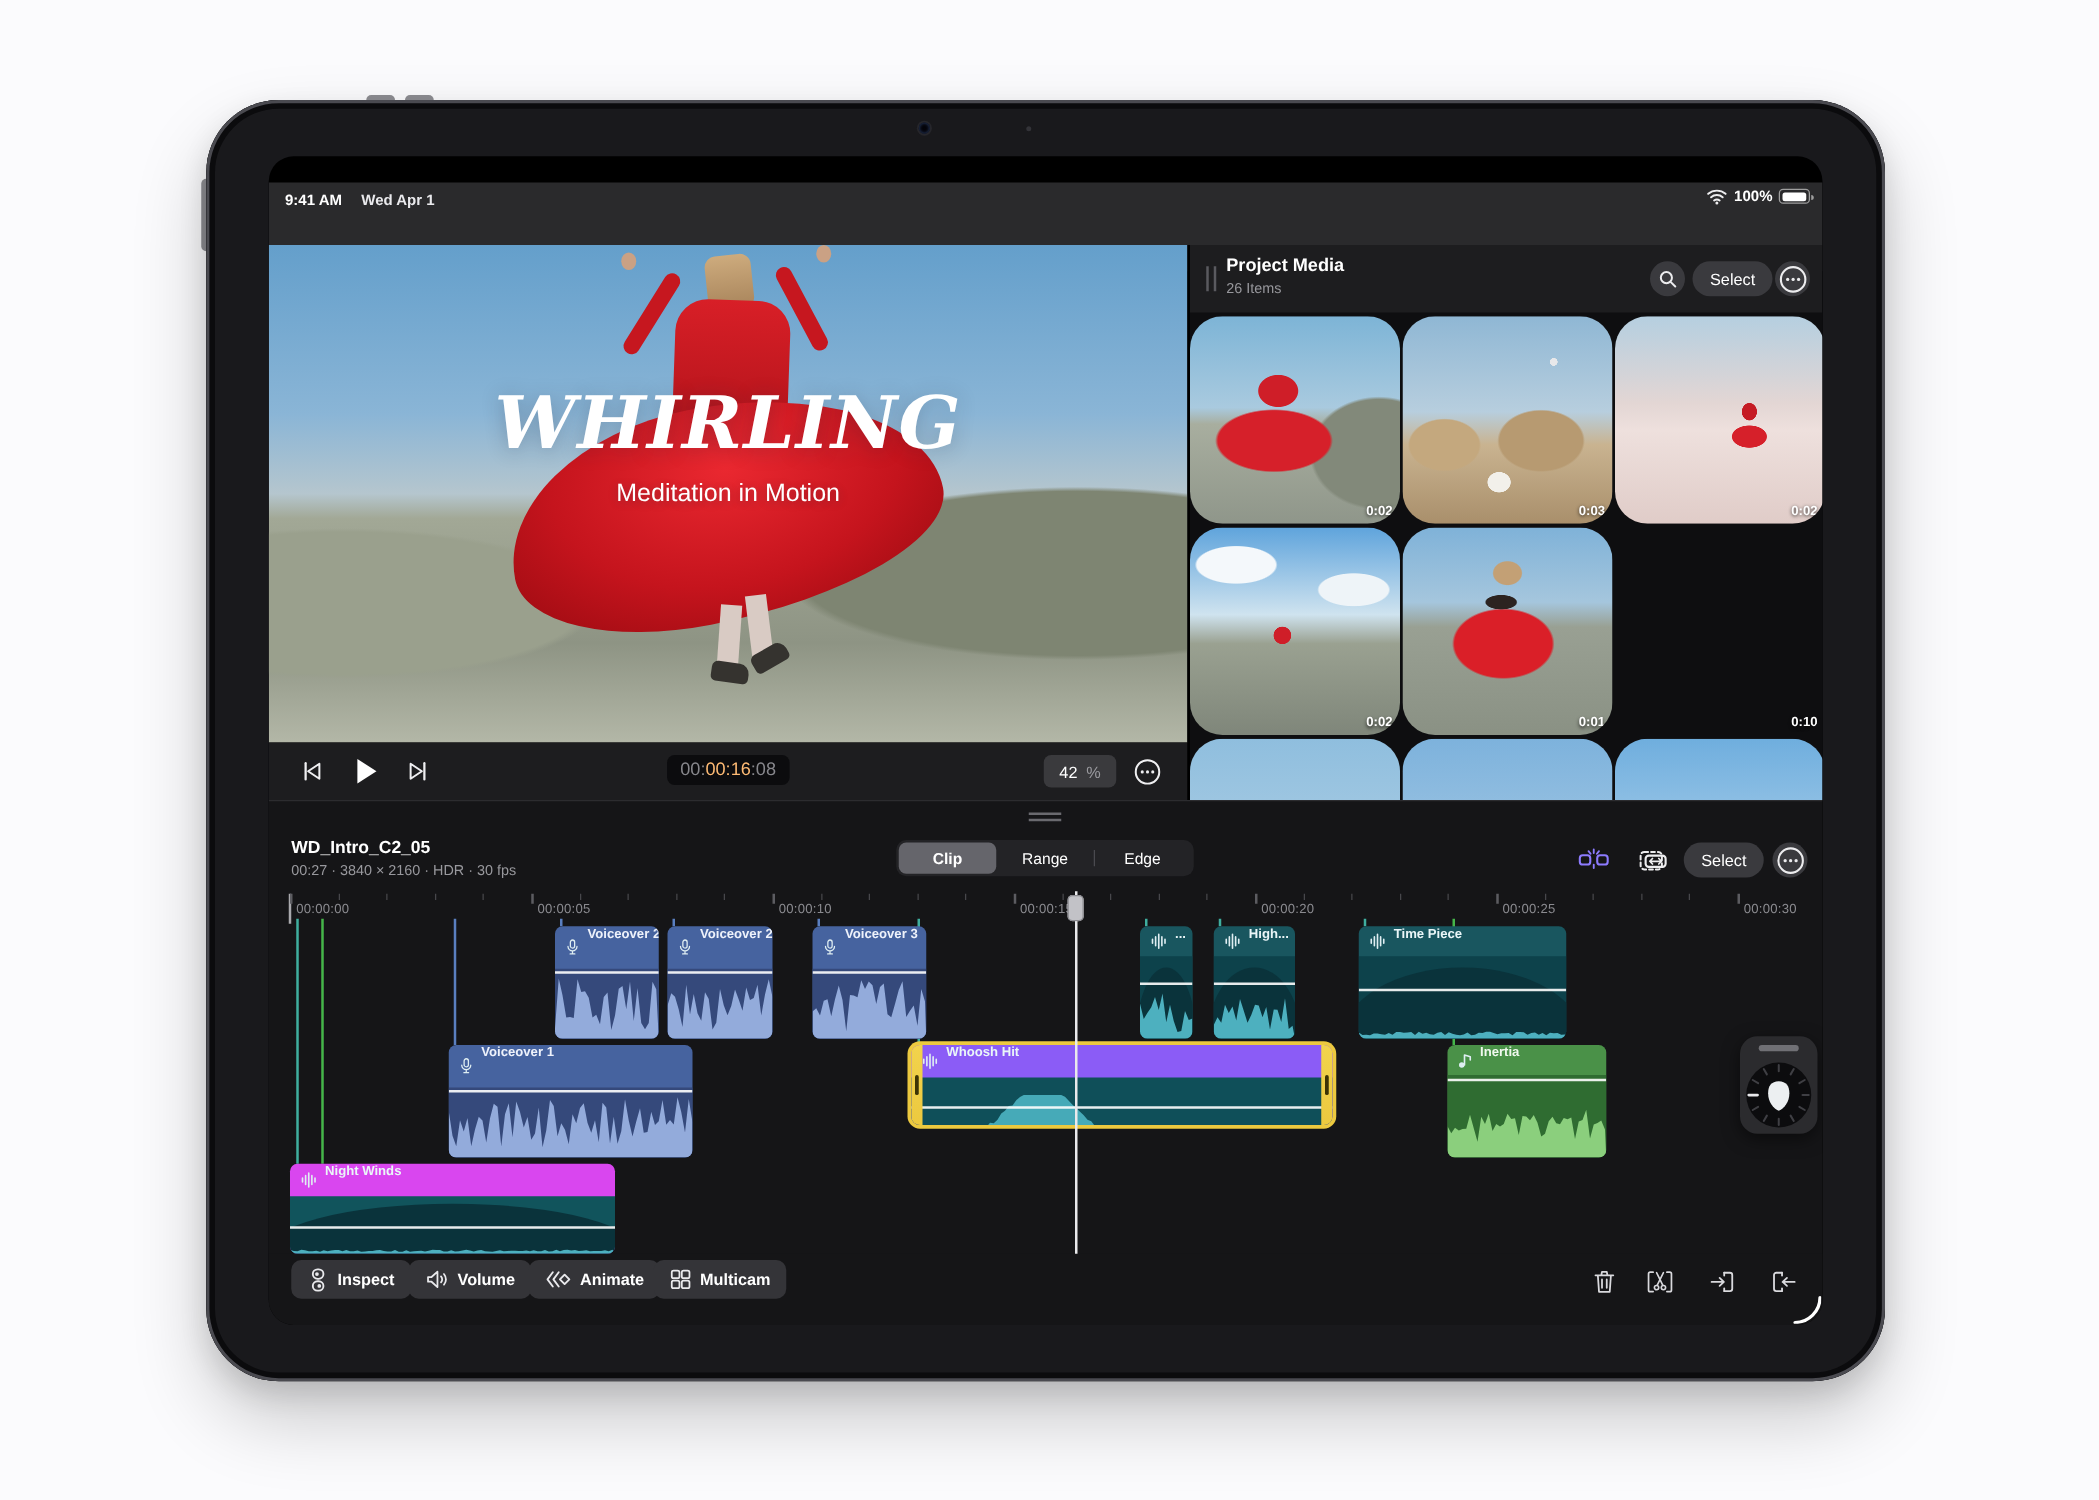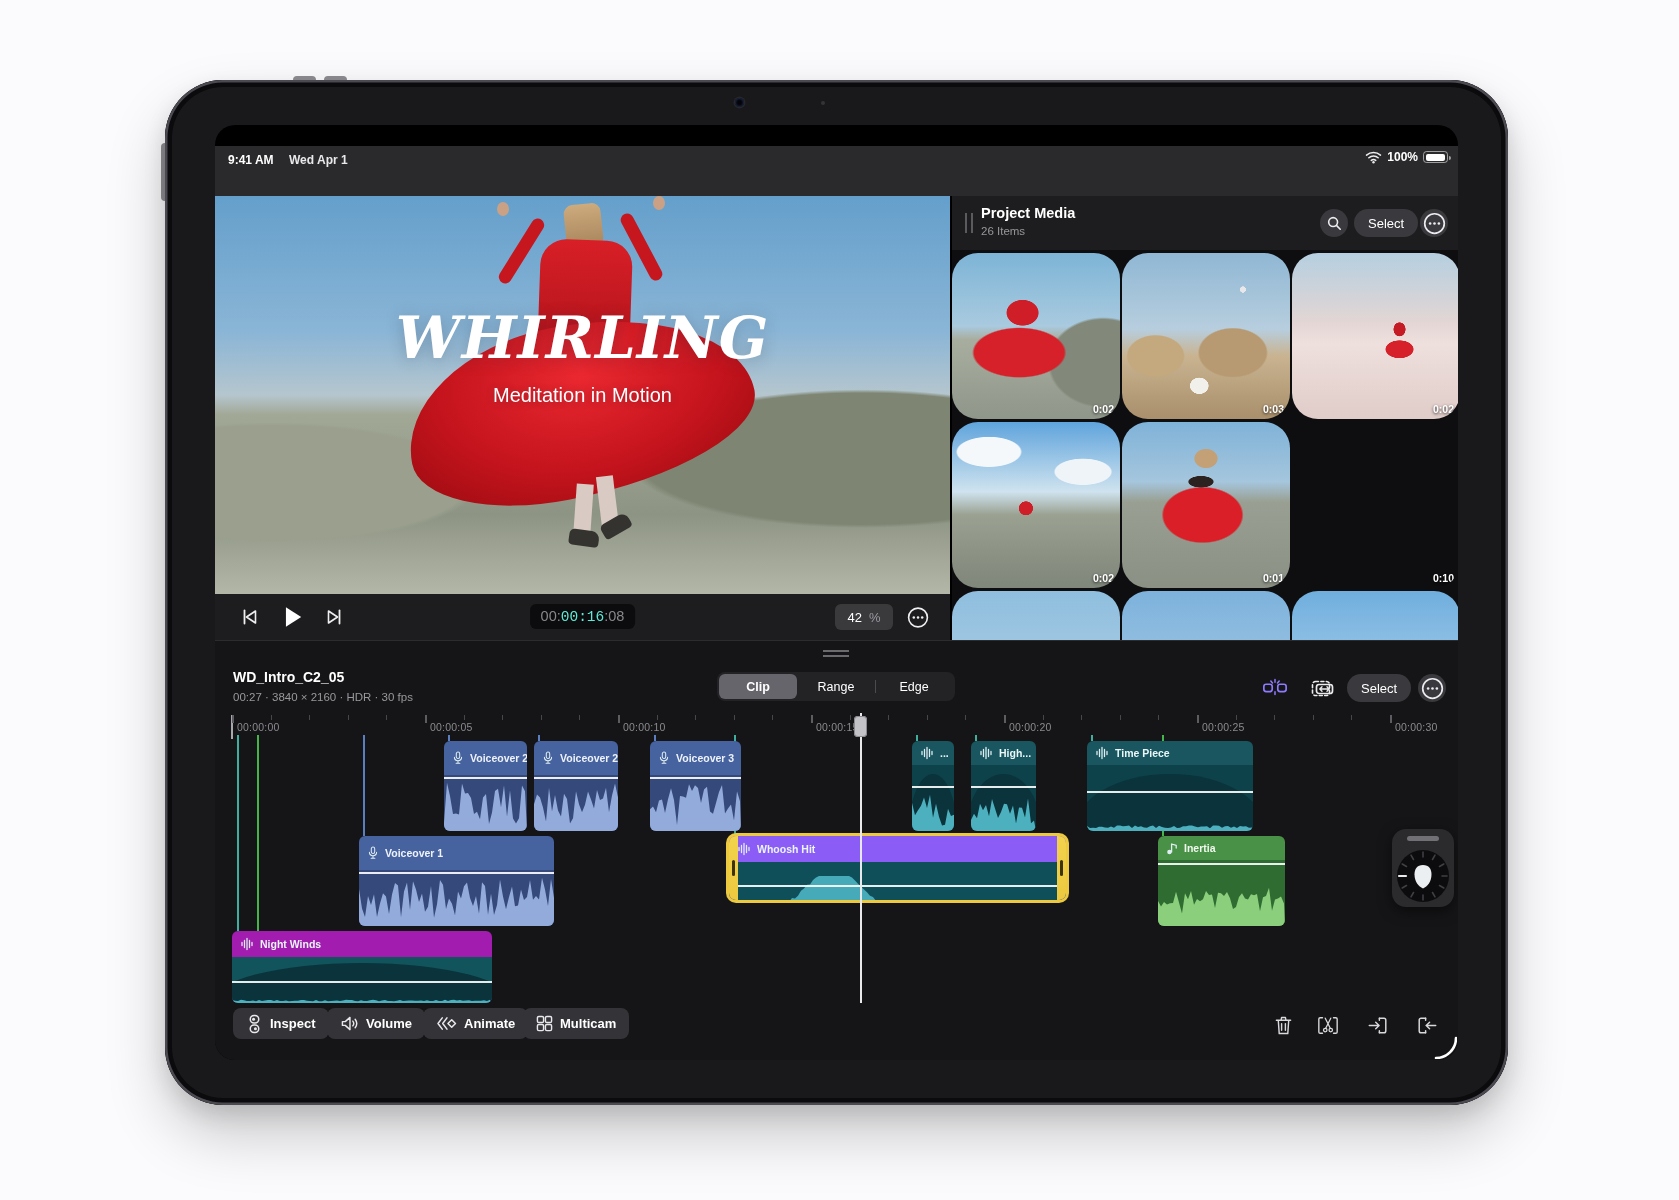--- a/index.html
+++ b/index.html
@@ -56,21 +56,21 @@
   .fig .leg.b{left:16px;top:280px;transform:rotate(-7deg);}
   .fig .shoe{position:absolute;width:30px;height:16px;background:#35332f;border-radius:5px 8px 4px 4px;}
   .fig .shoe.a{left:-14px;top:334px;transform:rotate(8deg);}
   .fig .shoe.b{left:18px;top:322px;transform:rotate(-30deg);}
   .v-title{position:absolute;left:0;top:108px;width:100%;text-align:center;color:#fff;font-family:"DejaVu Serif",serif;font-style:italic;font-weight:700;font-size:58px;letter-spacing:1px;text-shadow:0 2px 16px rgba(30,40,60,.25);}
   .v-sub{position:absolute;left:0;top:188px;width:100%;text-align:center;color:#fff;font-size:20px;font-weight:500;text-shadow:0 1px 8px rgba(30,40,60,.3);}
   
   .pcontrols{position:absolute;left:0;top:398px;width:735px;height:46px;background:#1d1d1f;}
   .pc-ic{position:absolute;top:11px;width:24px;height:24px;transform:translateX(-50%);color:#efeff1;}
   .timecode{position:absolute;left:50%;top:10px;transform:translateX(-50%);background:#0c0c0e;border-radius:6px;padding:4px 11px;font-family:"DejaVu Sans Mono",monospace;font-size:14.5px;color:#87878c;}
-  .timecode b{color:#5eead4;font-weight:400;font-family:Liberation Mono, monospace;}
+  .timecode b{color:#fdba74;font-weight:400;}
   .zoombox{position:absolute;left:620px;top:10px;width:58px;height:26px;background:#3a3a3d;border-radius:6px;color:#fff;font-size:13px;display:flex;align-items:center;justify-content:center;gap:7px;}
   .zoombox span.u{color:#9a9a9f;}
   
   .media{position:absolute;left:735px;top:71px;width:508px;height:444px;background:#0e0e10;border-left:2px solid #000;overflow:hidden;}
   .m-head{position:absolute;left:0;top:0;width:100%;height:54px;background:#1d1d1f;}
   .m-grab{position:absolute;left:13px;top:17px;width:8px;height:20px;border-left:2.5px solid #5a5a5f;border-right:2.5px solid #5a5a5f;}
   .m-title{position:absolute;left:29px;top:9px;color:#fff;font-size:14.5px;font-weight:700;}
   .m-count{position:absolute;left:29px;top:29px;color:#97979c;font-size:11.5px;}
   .circle-btn{position:absolute;top:13px;width:28px;height:28px;border-radius:50%;background:#3a3a3e;color:#fff;display:flex;align-items:center;justify-content:center;}
   .pill-btn{position:absolute;top:13px;height:28px;border-radius:15px;background:#3a3a3e;color:#fff;font-size:13px;display:flex;align-items:center;justify-content:center;padding:0 14px;}
@@ -96,21 +96,21 @@
   .seg .s.sep::before{content:"";position:absolute;left:0;top:6px;bottom:6px;width:1px;background:#4a4a4f;}
   .tl-ic{position:absolute;top:33px;width:26px;height:26px;transform:translateX(-50%);color:#ececee;}
   .ruler{position:absolute;left:0;top:72px;width:100%;height:28px;}
   .tick{position:absolute;top:2px;width:1px;background:#47474b;}
   .tick.major{width:1.5px;background:#5c5c61;}
   .tick-label{position:absolute;top:8px;color:#8a8a8f;font-size:10.5px;letter-spacing:.2px;}
   .start-tick{position:absolute;top:2px;width:2px;height:24px;background:#a9a9ad;}
   .clipsarea{position:absolute;left:0;top:0;width:100%;height:362px;}
   .conn{position:absolute;width:2px;z-index:0;}
   .clip{position:absolute;border-radius:6px;overflow:hidden;z-index:1;}
-  .clip .head{position:relative;display:flex;align-items:center;gap:6px;padding:0 0 0 8px;color:#fff;font-size:10.5px;font-weight:600;white-space:nowrap;overflow:hidden;}
+  .clip .head{position:relative;display:flex;gap:6px;padding:0 0 0 8px;color:#fff;font-size:10.5px;font-weight:600;white-space:nowrap;overflow:hidden;}
   .clip .head .icon{flex:0 0 auto;color:#dfeef2;}
   .clip .body{position:relative;width:100%;}
   .clip .body svg{position:absolute;left:0;bottom:0;}
   .dome{position:absolute;left:-8%;bottom:0;width:116%;height:86%;border-radius:50% 50% 0 0/100% 100% 0 0;}
   .vol{position:absolute;left:0;right:0;height:1.5px;background:rgba(255,255,255,.9);z-index:3;}
   .clip.selected{box-shadow:0 0 0 3px var(--sel-yellow);border-radius:7px;}
   .hdl{position:absolute;top:0;bottom:0;width:9px;background:linear-gradient(180deg,#f2d34c,var(--sel-yellow));z-index:4;}
   .hdl::after{content:"";position:absolute;left:3px;top:50%;margin-top:-8px;width:2.5px;height:16px;background:#3d3405;border-radius:1.5px;}
   .playhead{position:absolute;top:72px;width:1.5px;height:290px;background:#e9e9ec;z-index:6;}
   .ph-handle{position:absolute;top:3px;left:-6px;width:13px;height:21px;background:#c2c2c7;border-radius:4px;box-shadow:inset 0 0 0 1px #8a8a8f;}
@@ -551,21 +551,21 @@
                     <circle cx="3.4" cy="10" r="2.2" fill="currentColor"></circle>
                     <path d="M5.6 10 V2 l4.6 1.4 V6" stroke="currentColor" fill="none" stroke-linecap="round" stroke-linejoin="round" stroke-width="1.3"></path>
                   </svg>
                 </span>
                 <span>Inertia</span>
               </div>
               <div class="body" style="height: 66px; background: rgb(47, 108, 49);"><span><svg width="127" height="48" viewBox="0 0 127 48">
                     <path d="M0 48 L0 22.9 L3 28.6 L6 24.1 L9 26.4 L12 25.2 L15 24.9 L18 13.8 L21 24.5 L24 35.4 L27 15.3 L30 21.2 L33 13.0 L36 26.8 L39 21.1 L42 23.2 L45 21.2 L48 13.0 L51 17.1 L54 16.6 L57 30.0 L60 14.8 L63 15.2 L66 18.1 L69 13.9 L72 20.2 L75 31.1 L78 28.9 L81 19.0 L84 15.3 L87 20.6 L90 21.4 L93 16.3 L96 17.3 L99 16.0 L102 33.2 L105 19.2 L108 18.0 L111 9.7 L114 32.8 L117 21.5 L120 20.4 L123 18.4 L126 25.5 L127 48 Z" fill="#8bcf7d"></path>
                   </svg></span><div class="vol" style="top: 3px;"></div></div>
             </div>
-            <div class="clip" style="left: 17px; top: 290px; width: 260px; height: 72px; background: #a21caf;">
+            <div class="clip" style="left: 17px; top: 290px; width: 260px; height: 72px; background: #d946ef;">
               <div class="head" style="height: 26px; color: rgb(234, 246, 248);">
                 <span class="icon">
                   <svg width="14" height="14" viewBox="0 0 14 14">
                     <path d="M2 5.5 v3 M4.5 3.5 v7 M7 1.5 v11 M9.5 3.5 v7 M12 5.5 v3" stroke="currentColor" fill="none" stroke-linecap="round" stroke-linejoin="round" stroke-width="1.3"></path>
                   </svg>
                 </span>
                 <span>Night Winds</span>
               </div>
               <div class="body" style="height: 46px; background: rgb(17, 84, 92);"><div class="dome" style="background: rgb(10, 51, 59);"></div><span><svg width="260" height="12" viewBox="0 0 260 12">
                     <path d="M0 12 L0 8.7 L3 9.7 L6 10.0 L9 8.8 L12 9.2 L15 9.9 L18 10.0 L21 9.5 L24 10.3 L27 9.1 L30 10.0 L33 9.4 L36 8.9 L39 8.9 L42 9.9 L45 8.9 L48 10.0 L51 9.9 L54 9.4 L57 10.3 L60 10.1 L63 9.8 L66 9.8 L69 9.1 L72 8.9 L75 9.7 L78 10.1 L81 10.2 L84 9.0 L87 10.3 L90 10.3 L93 9.2 L96 10.3 L99 10.0 L102 9.7 L105 9.6 L108 10.1 L111 9.6 L114 8.8 L117 9.0 L120 8.9 L123 10.1 L126 10.2 L129 9.2 L132 10.1 L135 9.9 L138 9.3 L141 8.8 L144 9.3 L147 10.2 L150 9.4 L153 9.0 L156 10.0 L159 10.1 L162 10.3 L165 9.7 L168 9.1 L171 9.9 L174 9.8 L177 9.5 L180 9.6 L183 9.7 L186 9.8 L189 9.4 L192 9.9 L195 9.2 L198 9.9 L201 10.0 L204 9.0 L207 10.1 L210 10.0 L213 8.7 L216 10.0 L219 9.0 L222 8.8 L225 9.4 L228 8.9 L231 9.8 L234 9.5 L237 9.2 L240 9.9 L243 9.8 L246 9.8 L249 9.7 L252 9.2 L255 9.9 L258 8.8 L260 12 Z" fill="#4db0bf"></path>

